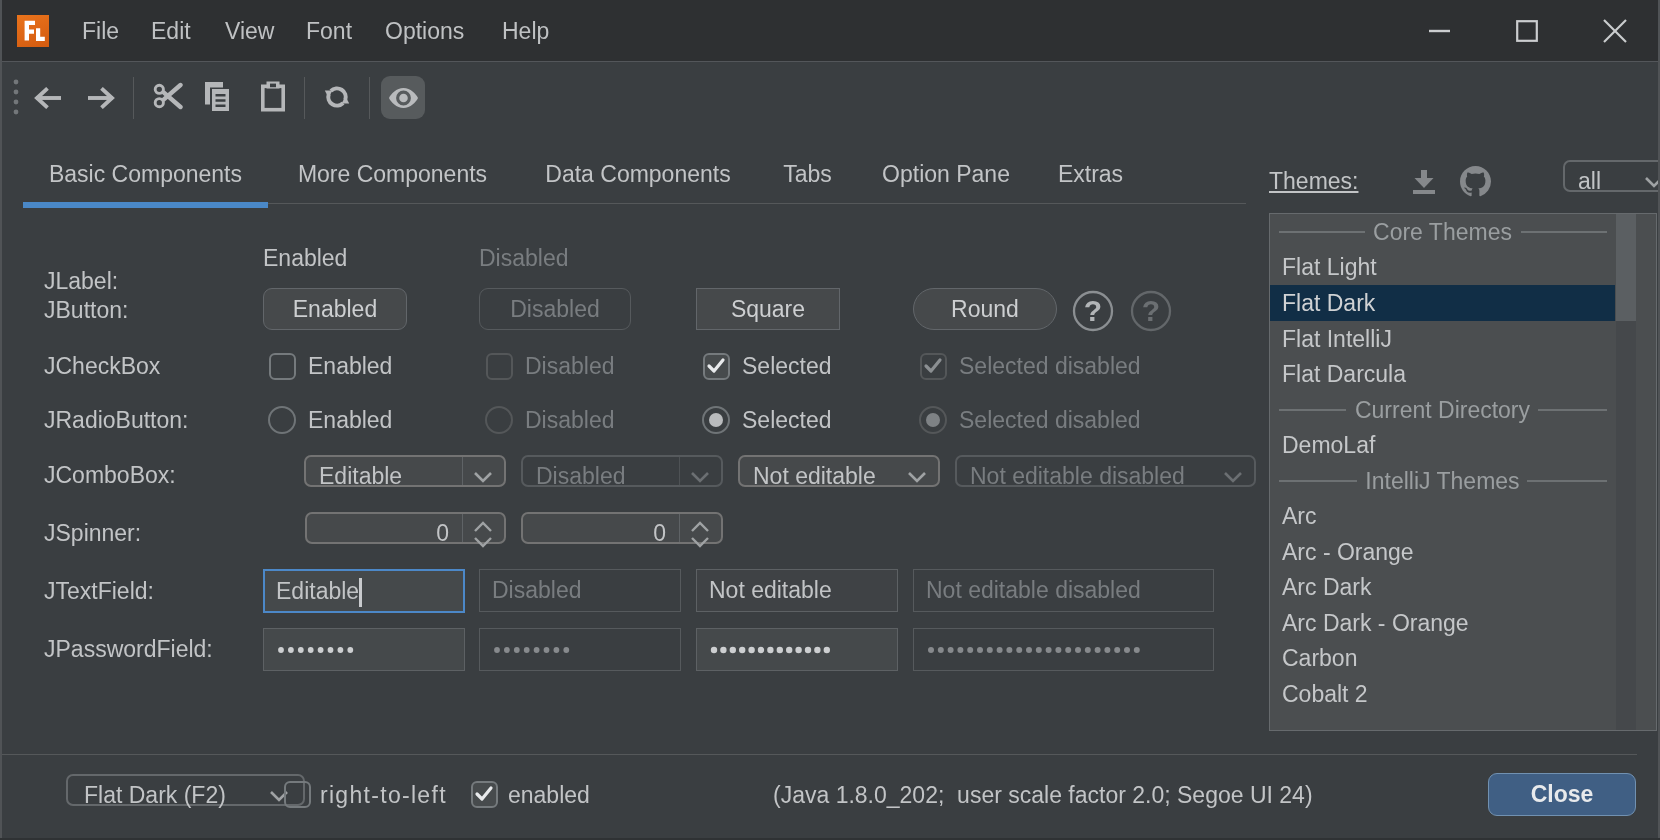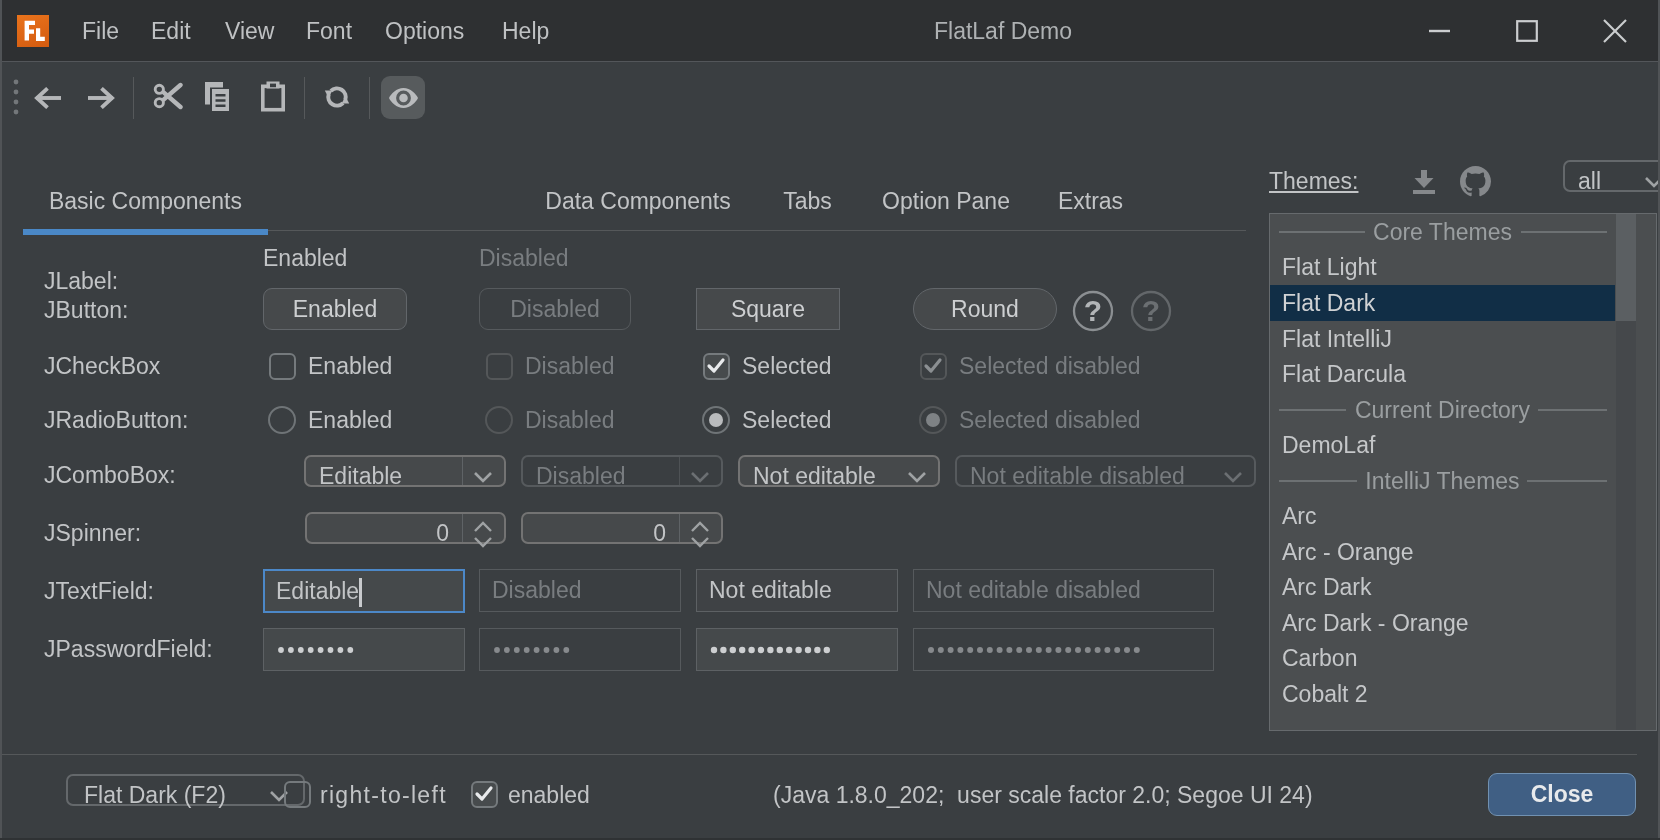--- a/index.html
+++ b/index.html
@@ -12,21 +12,21 @@
 #logo { position:absolute; left:17px; top:15px; width:32px; height:32px; background:linear-gradient(160deg,#e9731c,#d35b10); }
 .menuitem { position:absolute; top:0; height:62px; line-height:62px; color:#bfc1c3; }
 #wintitle { position:absolute; top:0; left:900px; width:206px; text-align:center; height:62px; line-height:62px; color:#aeb1b3; }
 
 
 #toolbar { position:absolute; left:0; top:63px; width:1660px; height:72px; }
 .tbsep { position:absolute; top:14px; width:1px; height:42px; background:#56595b; }
 #eyebtn { position:absolute; left:381px; top:13px; width:44px; height:43px; background:#575b5d; border-radius:9px; }
 
 
-#tabs { position:absolute; left:0; top:151px; width:1660px; height:80px; }
+#tabs { position:absolute; left:0; top:124px; width:1660px; height:80px; }
 .tab { position:absolute; top:28px; height:50px; line-height:44px; text-align:center; color:#c2c4c6; }
 #tabline { position:absolute; left:23px; top:79px; width:1223px; height:1px; background:#55585a; }
 #tabunder { position:absolute; left:23px; top:78px; width:245px; height:6px; background:#4a88c7; }
 
 
 .rowlabel { position:absolute; left:44px; color:#c2c4c6; }
 .dis { color:#797d80; }
 .btn { position:absolute; height:42px; border-radius:9px; text-align:center; line-height:40px; background:#46494b; border:1px solid #62666a; color:#cdcfd1; }
 .btn.disabled { background:transparent; border-color:#565a5d; color:#797d80; }
 .cbox { position:absolute; width:27px; height:27px; border:2px solid #757a7d; border-radius:6px; }
@@ -75,21 +75,20 @@
           <path d="M1 1 L23 23"></path>
           <path d="M23 1 L1 23"></path>
         </g>
       </svg>
     <div class="menuitem" style="left:82px;">File</div>
     <div class="menuitem" style="left:151px;">Edit</div>
     <div class="menuitem" style="left:225px;">View</div>
     <div class="menuitem" style="left:306px;">Font</div>
     <div class="menuitem" style="left:385px;">Options</div>
     <div class="menuitem" style="left:502px;">Help</div>
-    <div id="wintitle">FlatLaf Demo</div>
   </div>
 
   <div id="toolbar">
 
     <svg class="abs" style="left:11px; top:15px;" width="10" height="42">
       <g fill="#73777a">
         <circle cx="5" cy="4" r="2.4"></circle>
           <circle cx="5" cy="14" r="2.4"></circle>
           <circle cx="5" cy="24" r="2.4"></circle>
           <circle cx="5" cy="34" r="2.4"></circle>
@@ -148,20 +147,21 @@
 
     <div id="eyebtn">
       <svg class="abs" style="left:7.5px; top:11.5px;" width="29" height="20" viewBox="0 0 29 20">
         <path fill="#b9bbbd" fill-rule="evenodd" d="M14.5 0 C21.5 0 27 5.8 29 10 C27 14.2 21.5 20 14.5 20 C7.5 20 2 14.2 0 10 C2 5.8 7.5 0 14.5 0 Z M14.5 2.6 a7.4 7.4 0 1 0 0 14.8 a7.4 7.4 0 1 0 0 -14.8 Z M14.5 5.7 a4.3 4.3 0 1 1 0 8.6 a4.3 4.3 0 1 1 0 -8.6 Z"></path>
       </svg>
     </div>
   </div>
 
   <div id="tabs">
     <div class="tab" style="left:23px; width:245px;">Basic Components</div>
+    <div class="tab" style="left:268px; width:249px;">More Components</div>
     <div class="tab" style="left:517px; width:242px;">Data Components</div>
     <div class="tab" style="left:759px; width:97px;">Tabs</div>
     <div class="tab" style="left:856px; width:180px;">Option Pane</div>
     <div class="tab" style="left:1036px; width:109px;">Extras</div>
     <div id="tabline"></div>
     <div id="tabunder"></div>
   </div>
 
   <div id="rows">
 

